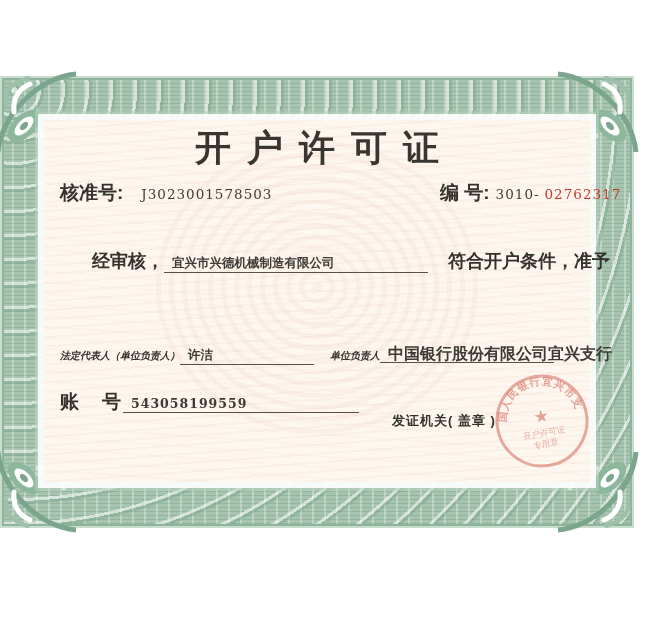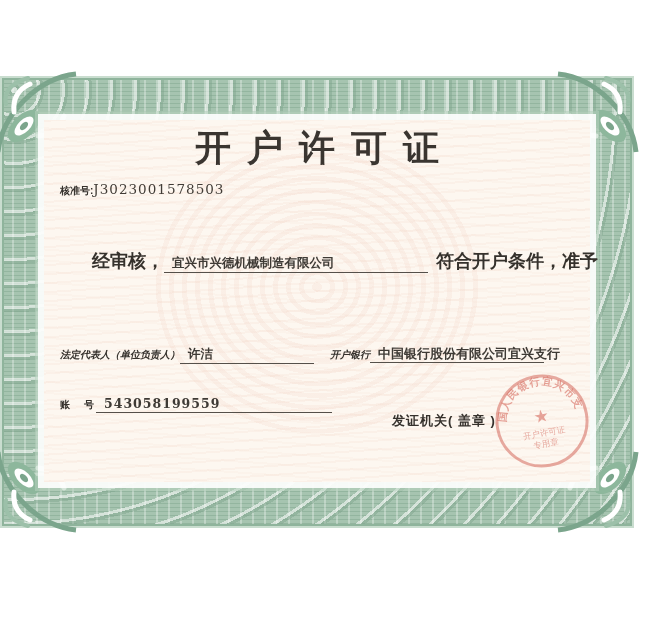--- a/index.html
+++ b/index.html
@@ -45,41 +45,41 @@
   .corner.tr{right:-6px;top:-6px;transform:scaleX(-1);}
   .corner.bl{left:-6px;bottom:-6px;transform:scaleY(-1);}
   .corner.br{right:-6px;bottom:-6px;transform:rotate(180deg);}
   
   .t{position:absolute;white-space:nowrap;}
   .title{
     left:0;right:0;top:48px;text-align:center;
     font-family:"DejaVu Serif",serif;font-weight:700;font-size:36px;
     letter-spacing:16px;padding-left:16px;color:#3a3530;
   }
-  .lbl{font-weight:700;font-size:10px;color:#35312c;}
+  .lbl{font-weight:700;font-size:19px;color:#35312c;}
   .num{font-family:"DejaVu Serif",serif;font-size:13.5px;letter-spacing:1px;color:#413c36;}
   .red{color:#c43a2a;}
   .body-text{font-weight:700;font-size:18px;color:#35312c;}
   .field{
     display:inline-block;border-bottom:1px solid #55504a;
     font-size:12.5px;font-weight:600;color:#3e3a35;
     vertical-align:baseline;padding:0 4px 1px 8px;line-height:15px;margin-top:28px;
   }
   .approval{left:60px;top:104px;}
-  .approval .num{margin-left:0;}
+  .approval .num{margin-left:18px;}
   .serial{left:440px;top:104px;}
   .serial .num{margin-left:6px;}
   .line1{left:92px;top:152px;}
   .line1 .field{width:252px;}
-  .line1 .tail{margin-left:8px;}
+  .line1 .tail{margin-left:20px;}
   .line2{left:60px;top:188px;}
   .rep-row{left:60px;top:242px;}
   .rep-row .lbl{font-size:10px;font-style:italic;}
   .rep-row .field.rep{width:122px;margin-right:10px;}
-  .rep-row .field.bank{width:162px;font-size:13px;text-align:left;}
+  .rep-row .field.bank{width:162px;font-size:16px;text-align:left;}
   .acct-row{left:60px;top:292px;}
   .acct-row .lbl{letter-spacing:2px;}
   .acct-row .field{width:224px;font-family:"DejaVu Serif",serif;letter-spacing:1px;}
   .issuer{left:392px;top:336px;font-weight:700;font-size:13px;color:#35312c;letter-spacing:1px;text-align:right;}
   .issue-date{left:388px;top:358px;font-size:13px;color:#35312c;font-family:"DejaVu Serif",serif;letter-spacing:1px;}
   
   .seal{position:absolute;left:493px;top:296px;width:98px;height:98px;transform:rotate(-10deg);opacity:.75;}
 </style>
 </head>
 <body>
@@ -123,28 +123,31 @@
     <div class="wm-rings"></div>
     <div class="wm-waves"></div>
   </div>
 
   <div class="t title">开户许可证</div>
 
   <div class="t approval">
     <span class="lbl">核准号:</span><span class="num">J3023001578503</span>
   </div>
 
+  <div class="t serial">
+    <span class="lbl">编 号:</span><span class="num">3010-</span><span class="num red" style="margin-left:5px;">02762317</span>
+  </div>
 
   <div class="t line1">
     <span class="body-text">经审核，</span><span class="field">宜兴市兴德机械制造有限公司</span><span class="body-text tail">符合开户条件，准予</span>
   </div>
 
 
   <div class="t rep-row">
-    <span class="lbl">法定代表人（单位负责人）</span><span class="field rep">许洁</span><span class="lbl" style="margin-left:6px;">开户银行</span><span class="field bank">中国银行股份有限公司宜兴支行</span>
+    <span class="lbl">法定代表人（单位负责人）</span><span class="field rep">许洁</span><span class="lbl" style="margin-left:6px;">单位负责人</span><span class="field bank">中国银行股份有限公司宜兴支行</span>
   </div>
 
   <div class="t acct-row">
     <span class="lbl">账　号</span><span class="field">543058199559</span>
   </div>
 
   <div class="t issuer">发证机关( 盖章 )</div>
 
   <svg class="seal" viewBox="0 0 98 98">
     <defs>

